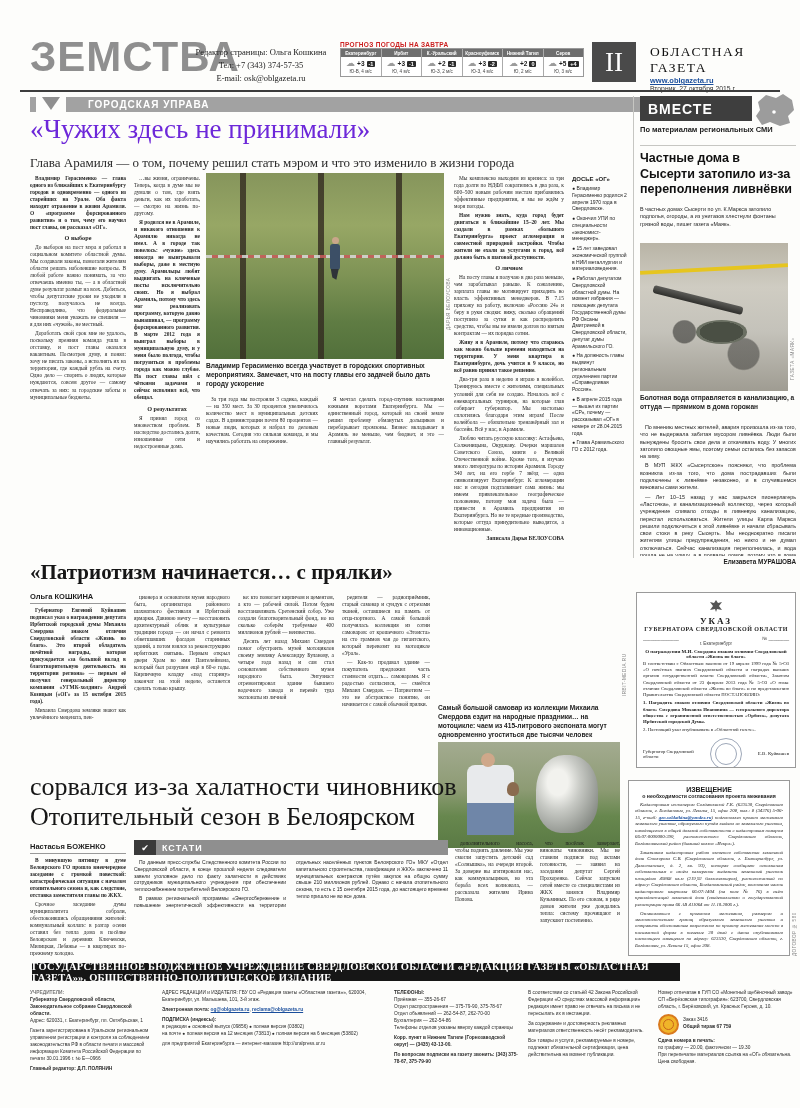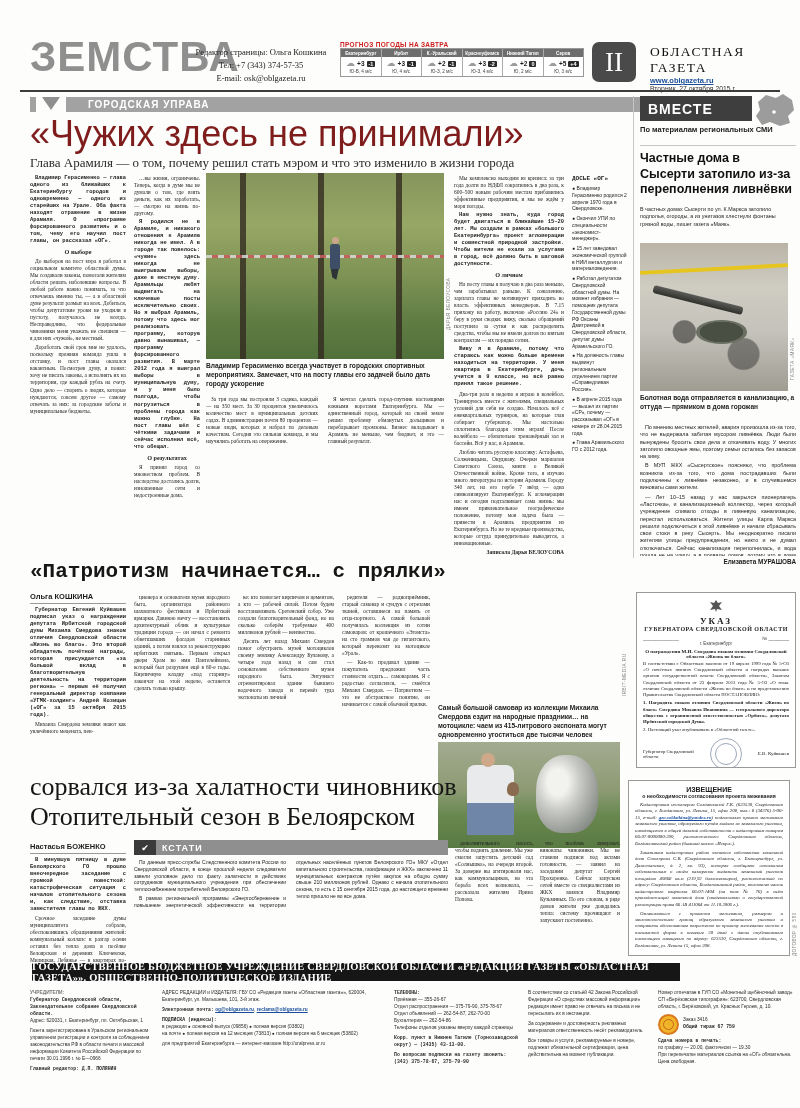--- a/index.html
+++ b/index.html
@@ -26,25 +26,25 @@
            display:flex;align-items:center;justify-content:center;}
   .mast-name{font-family:"Liberation Serif",serif;font-size:13.5px;letter-spacing:1.5px;color:#111;}
   .mast-url{color:#1a4e9c;font-weight:bold;font-size:7.5px;text-decoration:underline;}
   .mast-date{font-size:6.8px;color:#333;}
   .toprule{border-top:2px solid #3d3d3d;}
   
   .secbar{background:#a2a2a2;color:#fff;font-weight:bold;font-size:10px;letter-spacing:1px;
           display:flex;align-items:center;padding-left:58px;}
   .marker{width:30px;height:19px;background:#fdfdfb;position:absolute;left:6px;top:-2px;display:flex;justify-content:center;}
   .marker-tri{width:0;height:0;border-left:9px solid transparent;border-right:9px solid transparent;border-top:13px solid #8f8f8f;margin-top:2px;}
-  .h1{font-family:Liberation Sans, sans-serif;font-size:36px;color:#7f1d1d;line-height:1;}
+  .h1{font-family:Liberation Serif, serif;font-size:27px;color:#6d28d9;line-height:1;}
   .sub1{font-family:"Liberation Serif",serif;font-size:13px;color:#2a2a2a;}
   .bodycol{font-family:"Liberation Serif",serif;font-size:5.4px;line-height:1.3;color:#1e1e1e;}
   .bodycol p{margin:0 0 2px;text-indent:5px;}
-  .bold{font-weight:bold;font-family:Liberation Mono, monospace;}
+  .bold{font-weight:bold;}
   .chead{font-weight:bold;font-size:6.2px;text-align:center;margin:3px 0 2px;font-family:"Liberation Serif",serif;}
   .sig{font-weight:bold;text-align:right;font-size:5.6px;}
   
   .ph1{background:
      repeating-linear-gradient(90deg, rgba(45,40,30,0) 0 34px, rgba(50,42,32,.8) 34px 40px, rgba(45,40,30,0) 40px 78px),
      linear-gradient(180deg,#86955c 0%,#97a765 28%,#7e9355 55%,#5f7c43 80%,#52703b 100%);}
   .tape{position:absolute;left:0;right:0;top:44%;height:3px;
         background:repeating-linear-gradient(90deg,#d9d9d9 0 6px,#c85a5a 6px 12px);opacity:.85;}
   .runner{position:absolute;left:52%;top:38%;width:10px;height:26px;background:#3c4f66;border-radius:3px;}
   .runner:before{content:"";position:absolute;top:-7px;left:2px;width:7px;height:7px;border-radius:50%;background:#c9a68a;}
@@ -165,21 +165,21 @@
         <div class="wx-temp">
             <span class="wx-cloud">☁</span>
             <span class="wx-day">+5</span>
             <span class="wx-night">+4</span>
           </div>
         <div class="wx-wind">Ю, 3 м/с</div>
       </div>
     </div>
   </div>
 
-  <div class="abs pagebox" style="left:592px;top:42px;width:44px;height:40px;border-radius:7px;">II</div>
+  <div class="abs pagebox" style="left:592px;top:42px;width:44px;height:40px;">II</div>
 
   <div class="abs" style="left:650px;top:44px;width:146px;">
     <div class="mast-name">ОБЛАСТНАЯ ГАЗЕТА</div>
     <div class="mast-url">www.oblgazeta.ru</div>
     <div class="mast-date">Вторник, 27 октября 2015 г.</div>
   </div>
 
   <div class="abs toprule" style="left:20px;top:90px;width:760px;"></div>
 
   <div class="abs secbar" style="left:30px;top:97px;width:598px;height:15px;">

